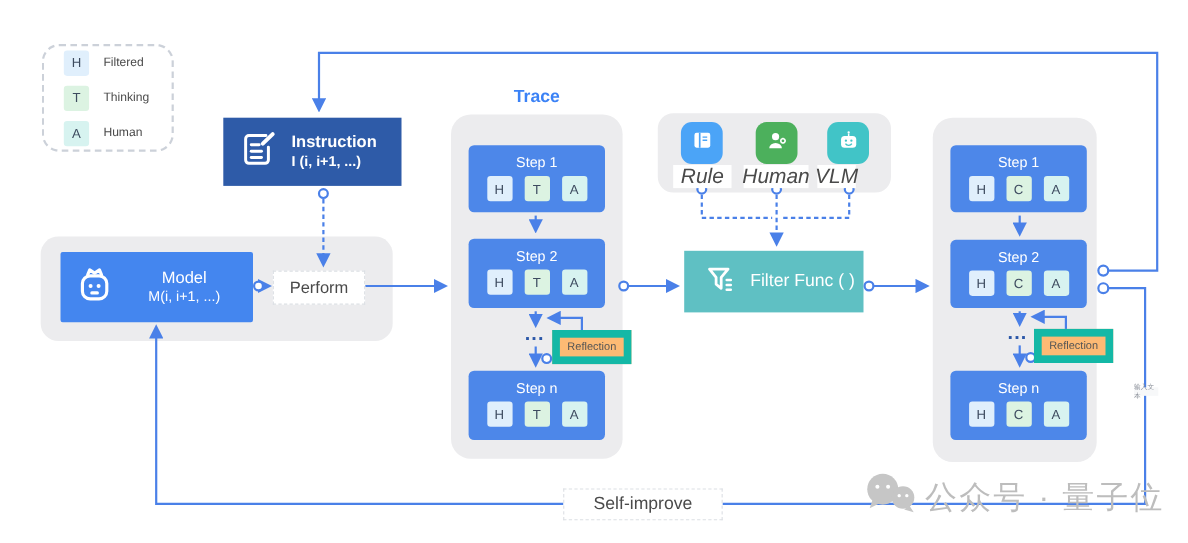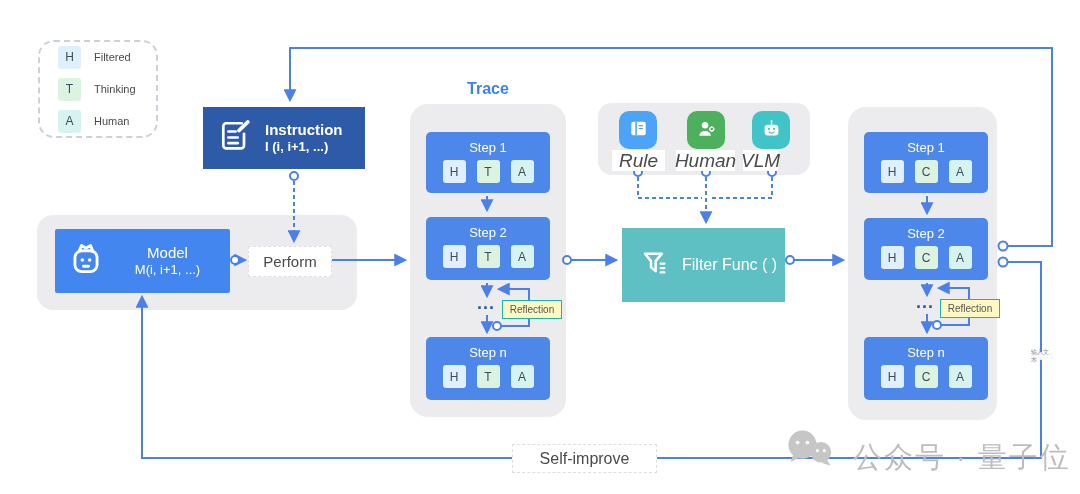--- a/index.html
+++ b/index.html
@@ -49,27 +49,27 @@
   
   .tile{width:38px;height:38px;border-radius:10px;display:flex;align-items:center;justify-content:center;}
   .tile-rule{background:#4ba4f7;}
   .tile-human{background:#4cb05c;}
   .tile-vlm{background:#41c4c7;}
   .src-label{font-size:19px;height:21px;font-style:italic;}
   .filter-func{background:#5fc0c3;color:#fff;display:flex;align-items:center;gap:12px;
                padding-left:18px;box-sizing:border-box;font-size:16px;}
 
   .dots{color:#2b57a8;font-weight:bold;font-size:18px;letter-spacing:1px;line-height:8px;z-index:4;}
-  .reflection{font-size:10px;color:#555;background:#fef9c3;border:1px solid #14b8a6;
+  .reflection{font-size:10px;color:#555;background:#fdba74;border:7px solid #14b8a6;
               display:flex;align-items:center;justify-content:center;z-index:4;}
 
   .tiny-label{font-size:11px;color:#8a8f98;background:#f7f8f9;display:flex;align-items:center;
               justify-content:center;transform:scale(0.55);transform-origin:center;z-index:4;}
 
-  .watermark{display:flex;align-items:flex-end;gap:18px;color:#bdbdbd;font-size:29px;
+  .watermark{display:flex;align-items:center;gap:6px;color:#bdbdbd;font-size:29px;
              letter-spacing:2px;z-index:5;}
 
   svg.wires{position:absolute;left:0;top:0;z-index:3;pointer-events:none;}
 </style>
 </head>
 <body>
 
 <div class="stage">
 
   <div class="abs gray-box" style="left:37px;top:215px;width:320px;height:95px;"></div>
@@ -189,21 +189,21 @@
         <circle cx="14.6" cy="12.4" r="1.1" fill="#41c4c7"></circle>
         <path d="M9 15.2 a3.2 2.6 0 0 0 6 0" fill="none" stroke="#41c4c7" stroke-width="1.2"></path>
       </svg>
     </span>
   </div>
 
   <div class="abs linebox src-label" style="left:612px;top:150px;width:53px;">Rule</div>
   <div class="abs linebox src-label" style="left:676px;top:150px;width:59px;">Human</div>
   <div class="abs linebox src-label" style="left:743px;top:150px;width:35px;">VLM</div>
 
-  <div class="abs filter-func" style="left:622px;top:228px;width:163px;height:74px;">
+  <div class="abs filter-func" style="left:622px;top:228px;width:163px;height:56px;">
     <span>
       <svg width="30" height="30" viewBox="0 0 24 24" fill="none" stroke="#fff" stroke-width="2" stroke-linejoin="round" stroke-linecap="round">
         <path d="M4 4.5 H17.5 L12.5 10.5 V18.5 L8.8 15.5 V10.5 Z"></path>
         <path d="M16.5 12.5 H19.5 M16.5 16 H19.5 M16.5 19.5 H19.5" stroke-width="1.8"></path>
       </svg>
     </span>
     <span>Filter Func ( )</span>
   </div>
 
 

